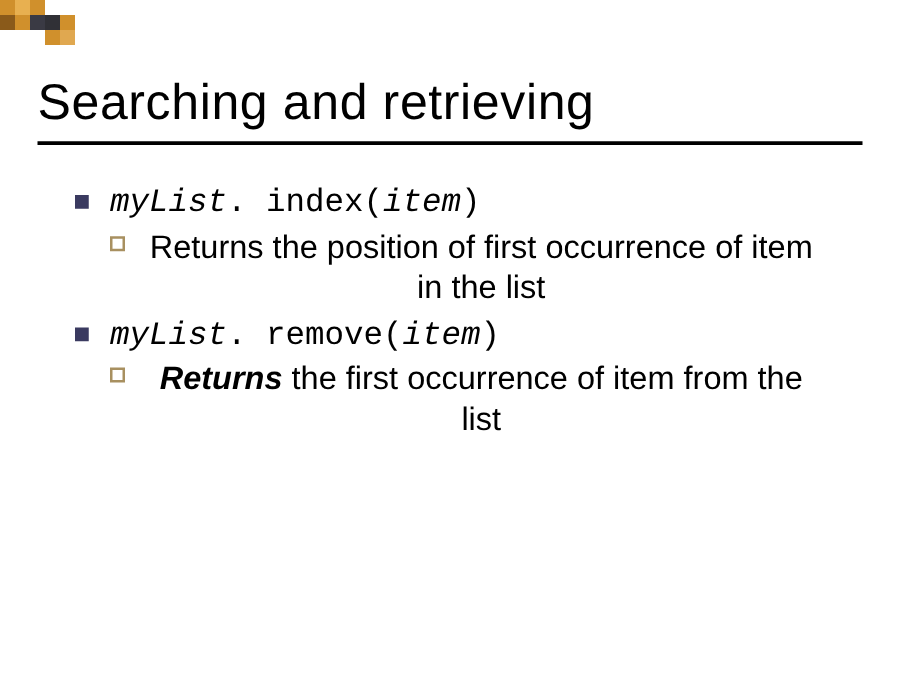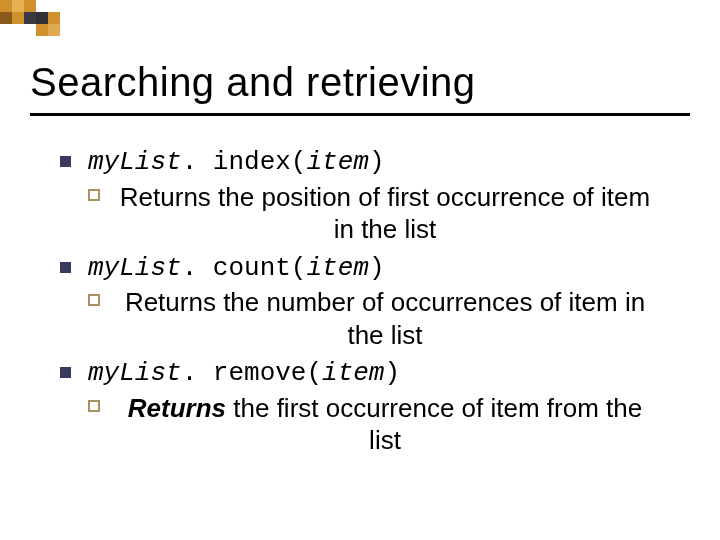--- a/index.html
+++ b/index.html
@@ -112,24 +112,19 @@
     <h1 class="title">Searching and retrieving</h1>
     <hr class="rule">
     <div class="body" id="body">
         <div class="item">
           <div class="bullet-sq"></div>
           <div class="code"><span class="ital">myList</span><span>. index(</span><span class="ital">item</span><span>)</span></div>
           <div class="sub"><div class="sub-bullet"></div><span class="">Returns</span><span> the position of first occurrence of item in the list</span></div>
         </div>
         <div class="item">
           <div class="bullet-sq"></div>
-          <div class="code"><span class="ital">myList</span><span>. count(</span><span class="ital">item</span><span>)</span></div>
-          <div class="sub"><div class="sub-bullet"></div><span class="">Returns</span><span> the number of occurrences of item in the list</span></div>
-        </div>
-        <div class="item">
-          <div class="bullet-sq"></div>
           <div class="code"><span class="ital">myList</span><span>. remove(</span><span class="ital">item</span><span>)</span></div>
           <div class="sub"><div class="sub-bullet"></div><span class="bold-ital">Returns</span><span> the first occurrence of item from the list</span></div>
         </div>
       </div>
   </div>
 
 </div>
 
 </body></html>

